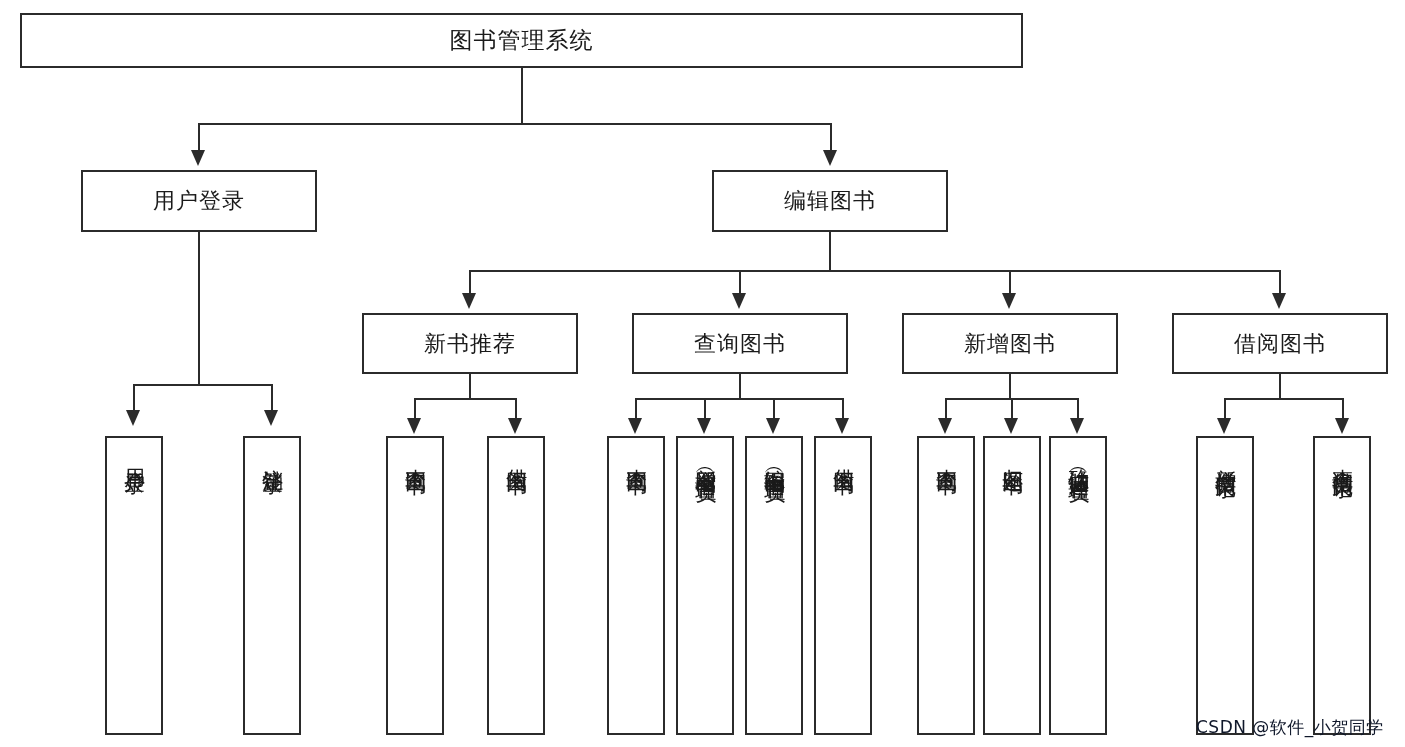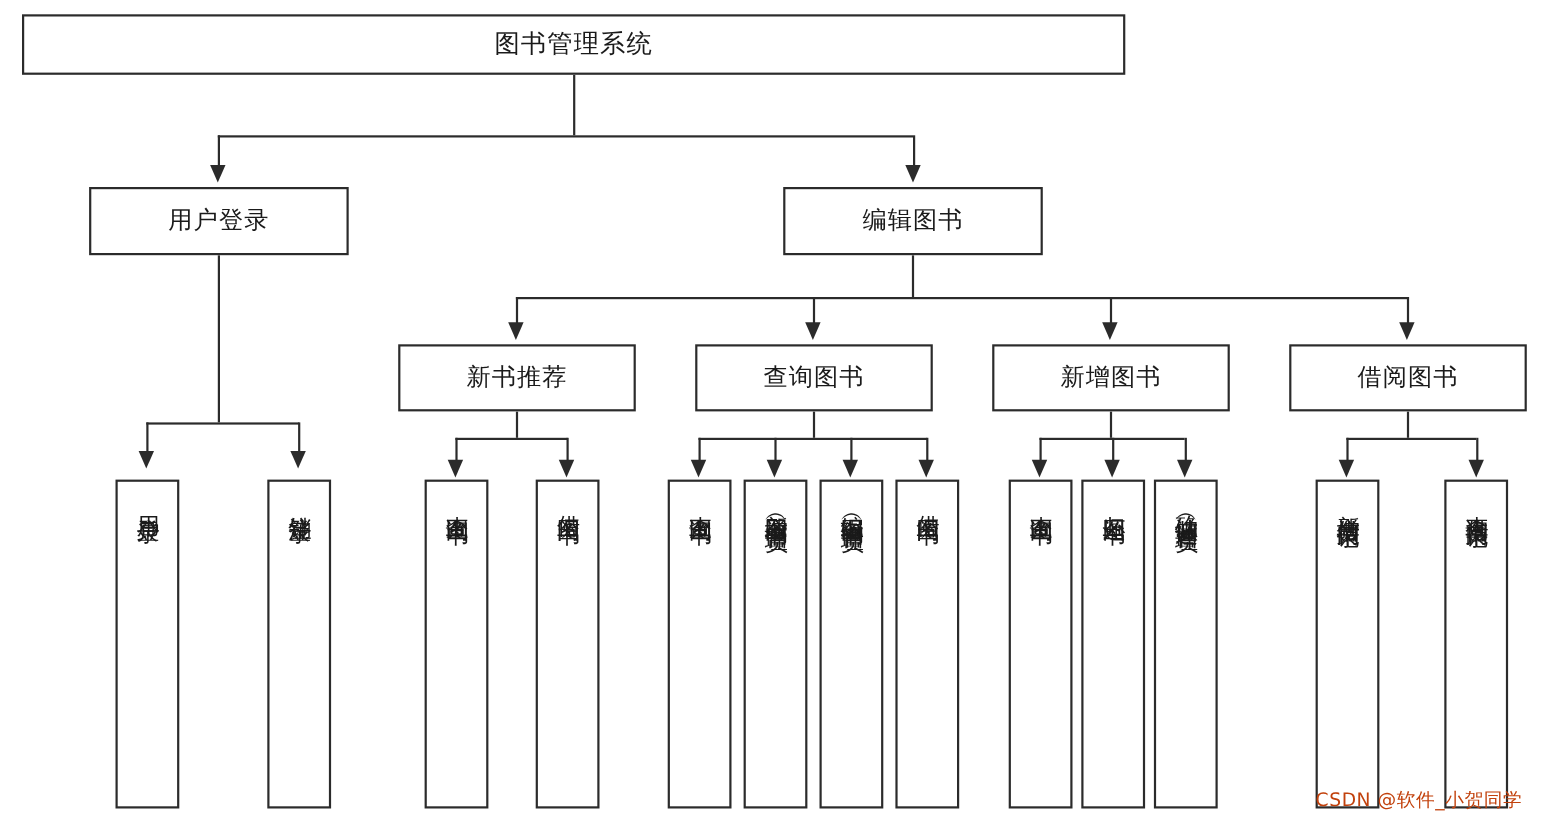--- a/index.html
+++ b/index.html
@@ -196,14 +196,14 @@
       <div class="node v" style="left: 1049px; top: 436px; width: 58px; height: 299px;">
         <span class="label">确认归还（管理员）</span>
       </div>
       <div class="node v" style="left: 1196px; top: 436px; width: 58px; height: 299px;">
         <span class="label">新增借阅记录</span>
       </div>
       <div class="node v" style="left: 1313px; top: 436px; width: 58px; height: 299px;">
         <span class="label">查询借阅记录</span>
       </div>
     </div>
-  <div class="watermark" style="left: 1196px; top: 716px; color: #c2410c;">CSDN @软件_小贺同学</div>
+  <div class="watermark" style="left: 1196px; top: 716px; color: #0f172a;">CSDN @软件_小贺同学</div>
 </div>
 
 </body></html>

